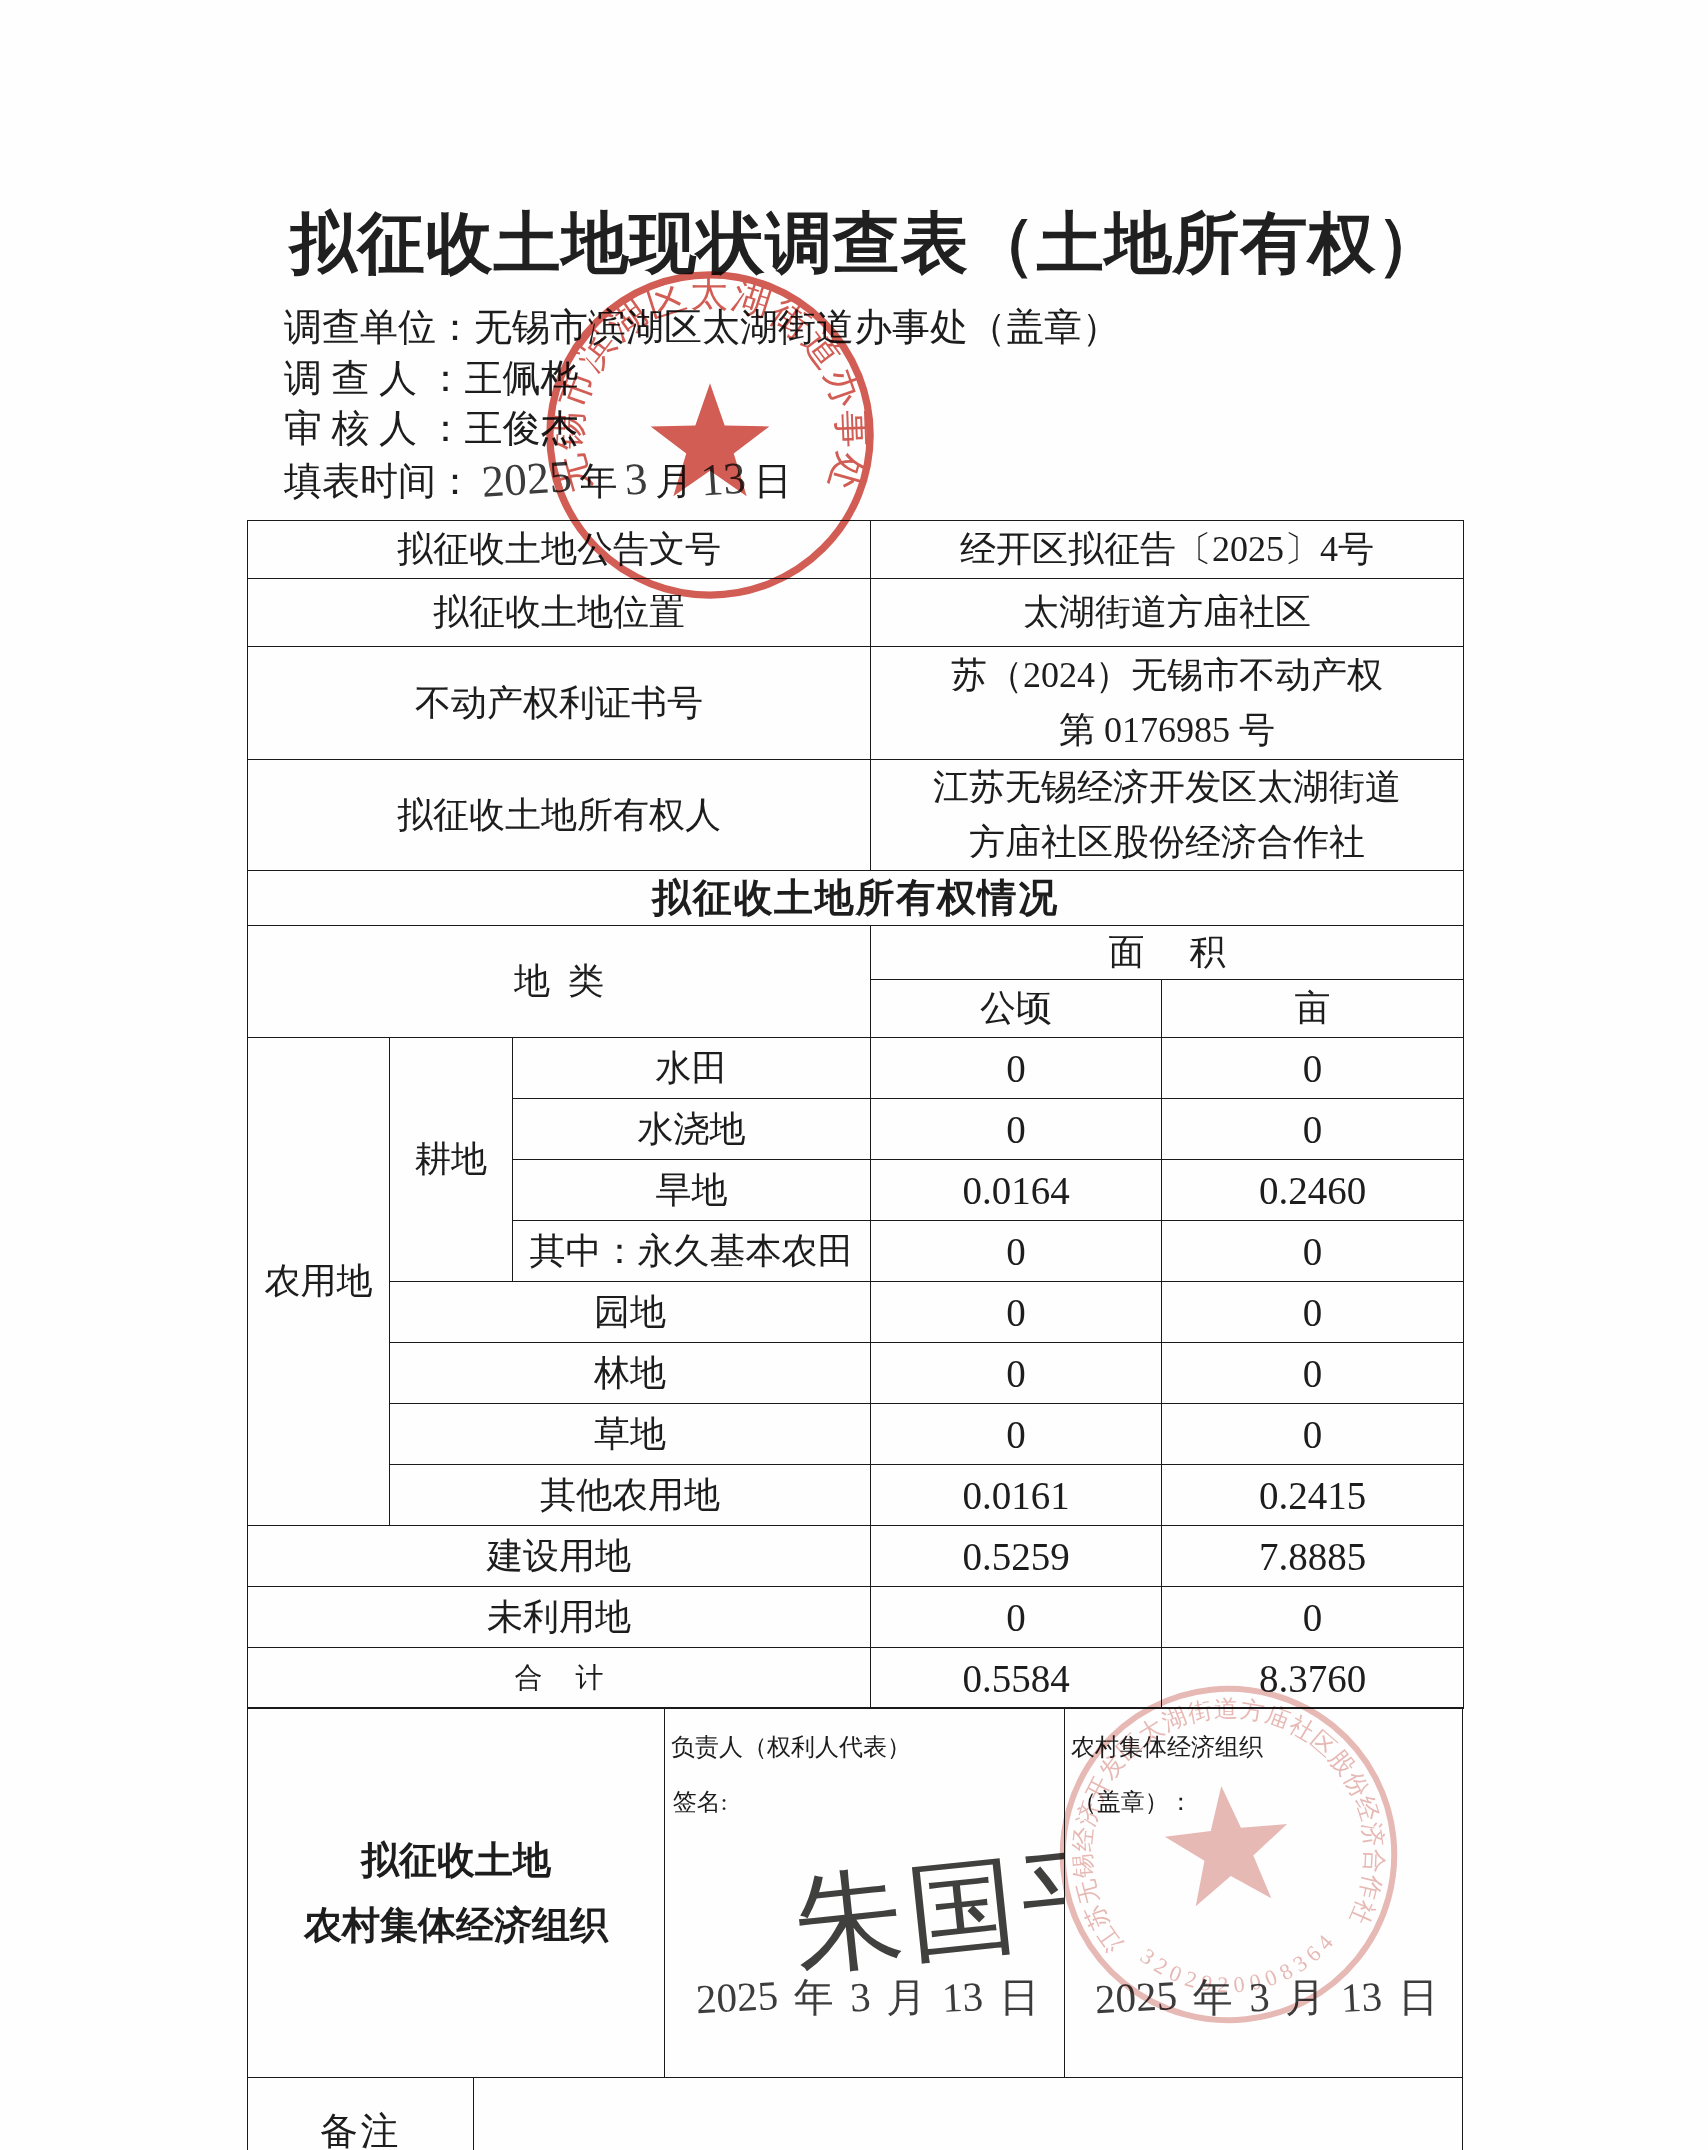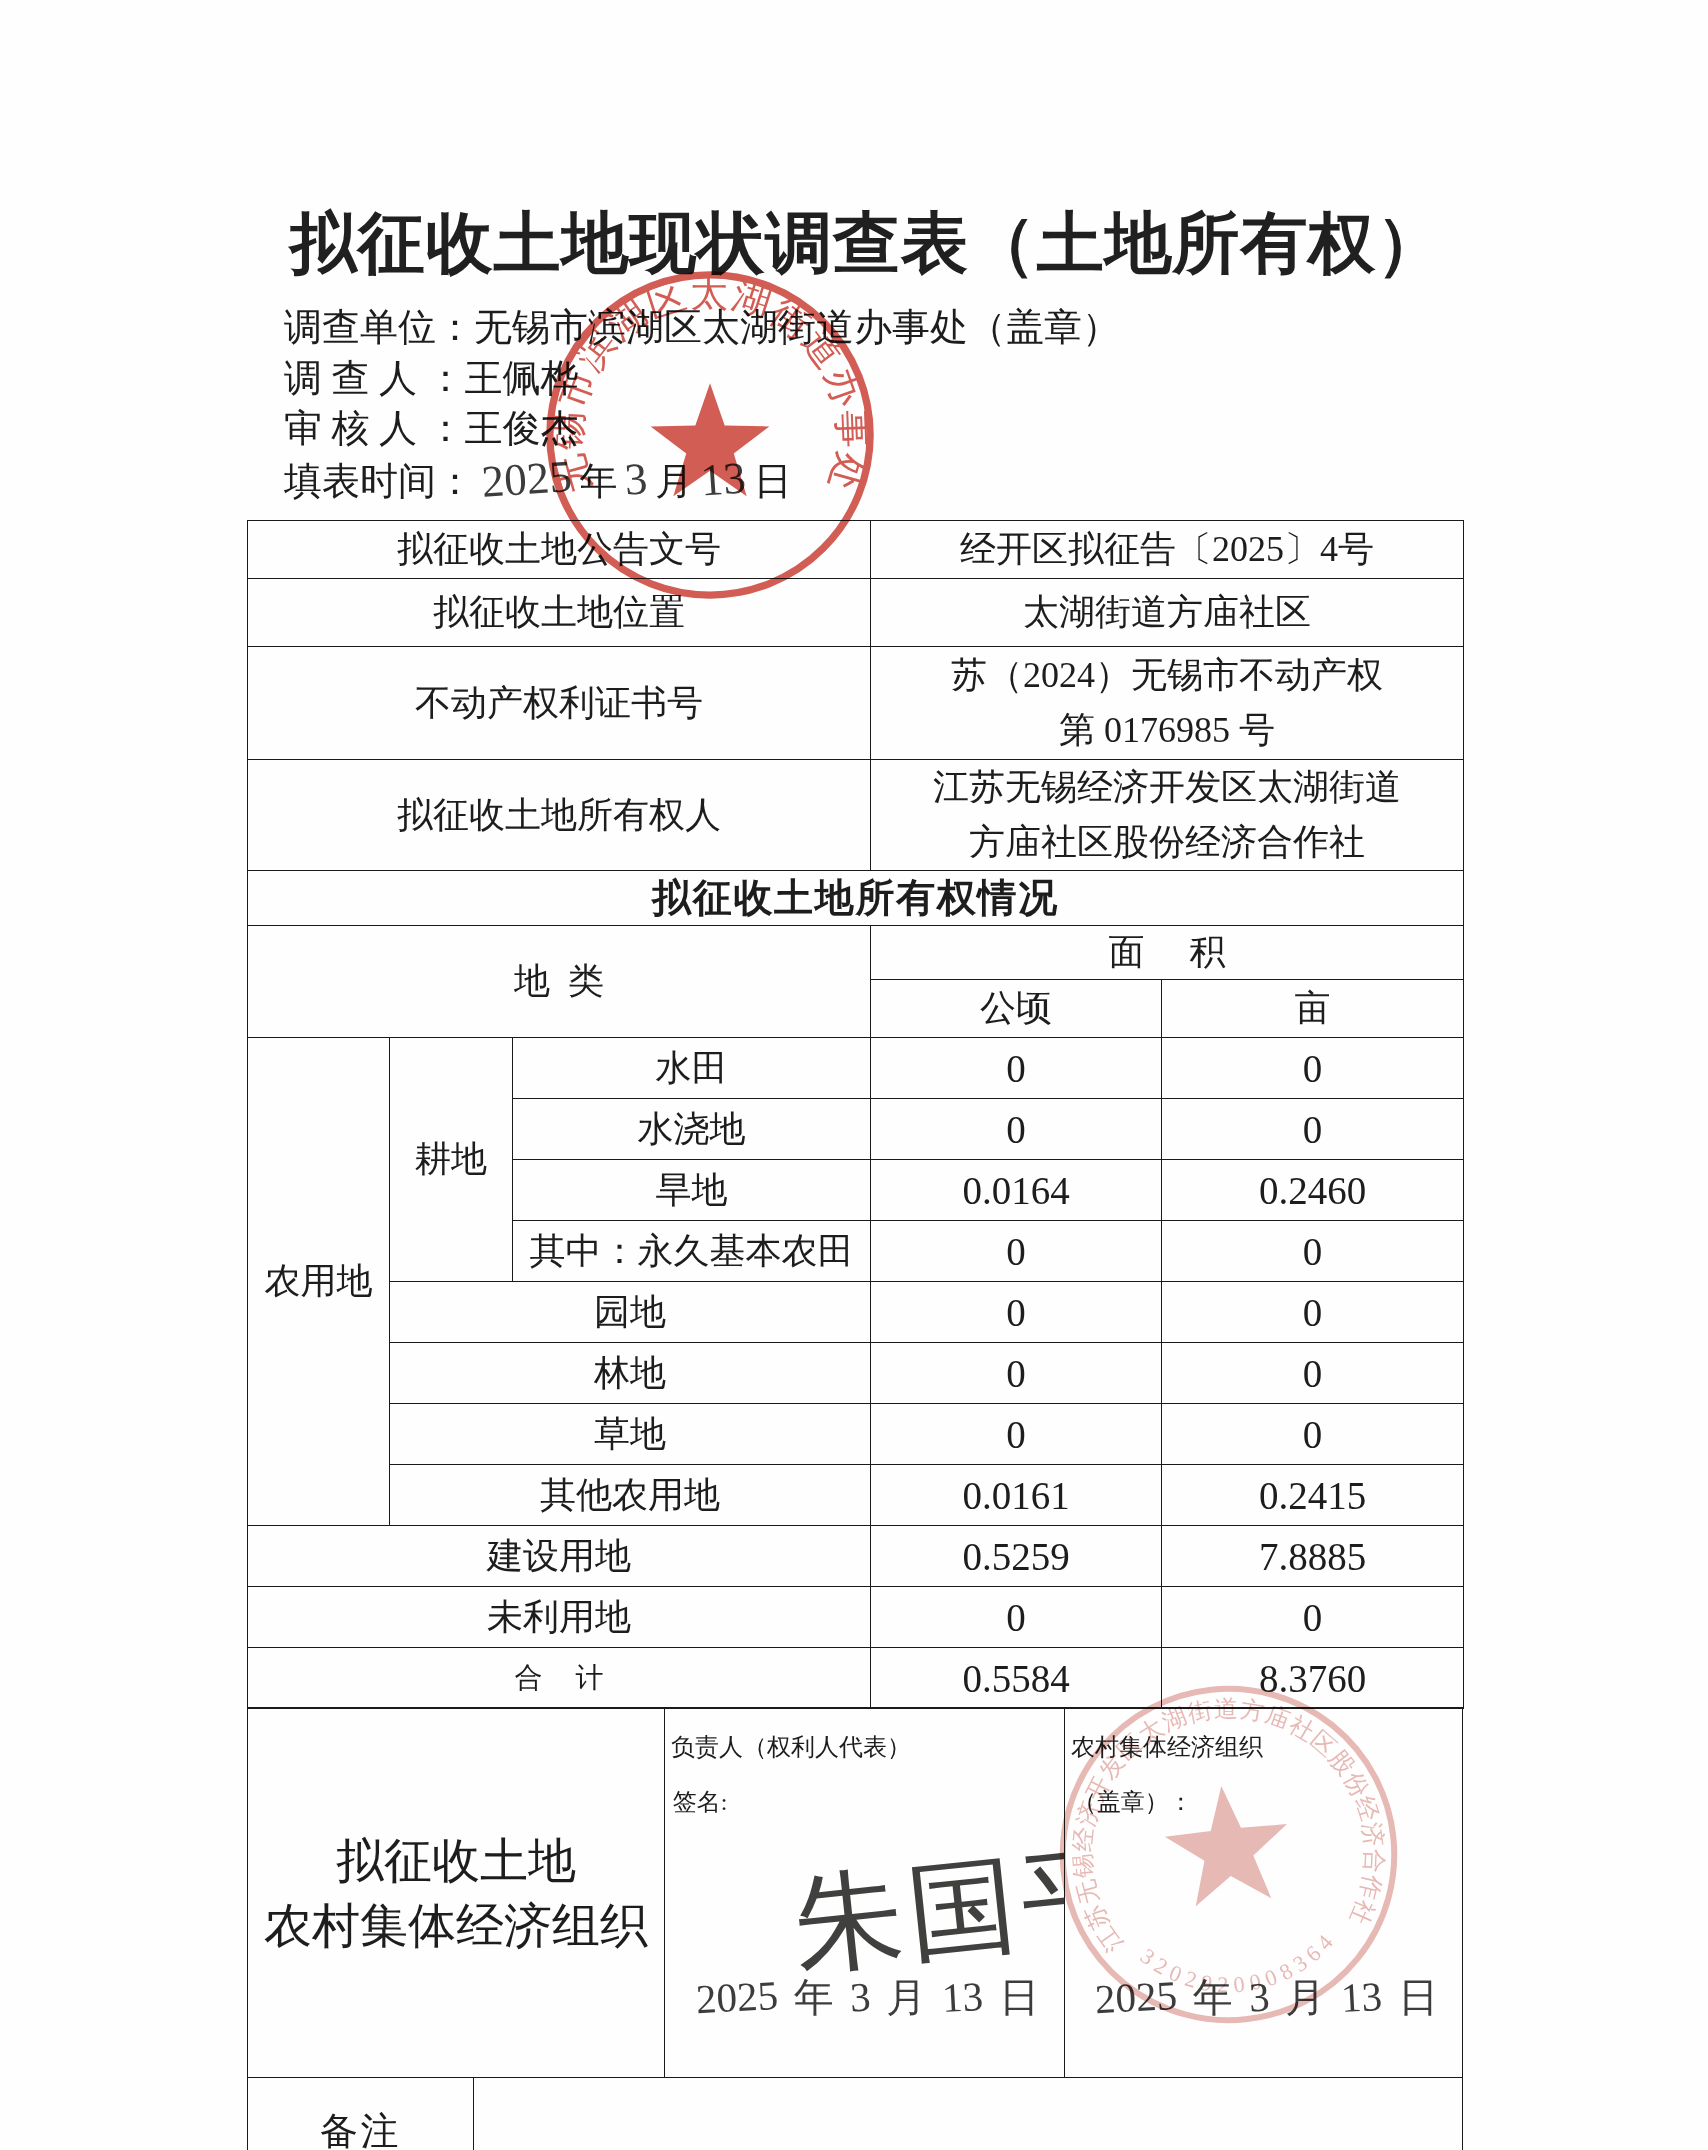--- a/index.html
+++ b/index.html
@@ -42,21 +42,21 @@
   .sig-table,.rem-table{margin-top:-1.7px;}
   .rh-a{height:58px}.rh-b{height:68px}.rh-c{height:113px}.rh-d{height:105px}
   .rh-e{height:48px}.rh-f{height:54px}.rh-g{height:58px}.rh-data{height:61px}
   .rh-sig{height:370px}.rh-rem{height:108px}
   .two-line{line-height:55px;}
   .num{font-size:39px;}
   .section-title{font-weight:bold;font-size:39px;letter-spacing:1.7px;}
   .sp-wide{letter-spacing:18px;text-indent:18px;}
   .total-label{font-weight:normal;font-size:28px;letter-spacing:13px;text-indent:13px;}
   
-  .sig-org{font-weight:normal;font-size:48px;line-height:65px;}
+  .sig-org{font-weight:bold;font-size:38px;line-height:65px;}
   .sig-mid,.sig-right{position:relative;text-align:left;vertical-align:top;}
   .sig-head{font-size:24px;line-height:55px;padding:11.2px 3.4px 0 6px;white-space:nowrap;}
   .sig-head .indent{padding-left:1.7px;}
   .signature-script{
     position:absolute;left:129px;top:129px;
     font-family:cursive;font-size:108px;color:#40403f;
     transform:rotate(-6deg);letter-spacing:6px;white-space:nowrap;
   }
   .date-line{
     position:absolute;bottom:52px;left:0;width:100%;

